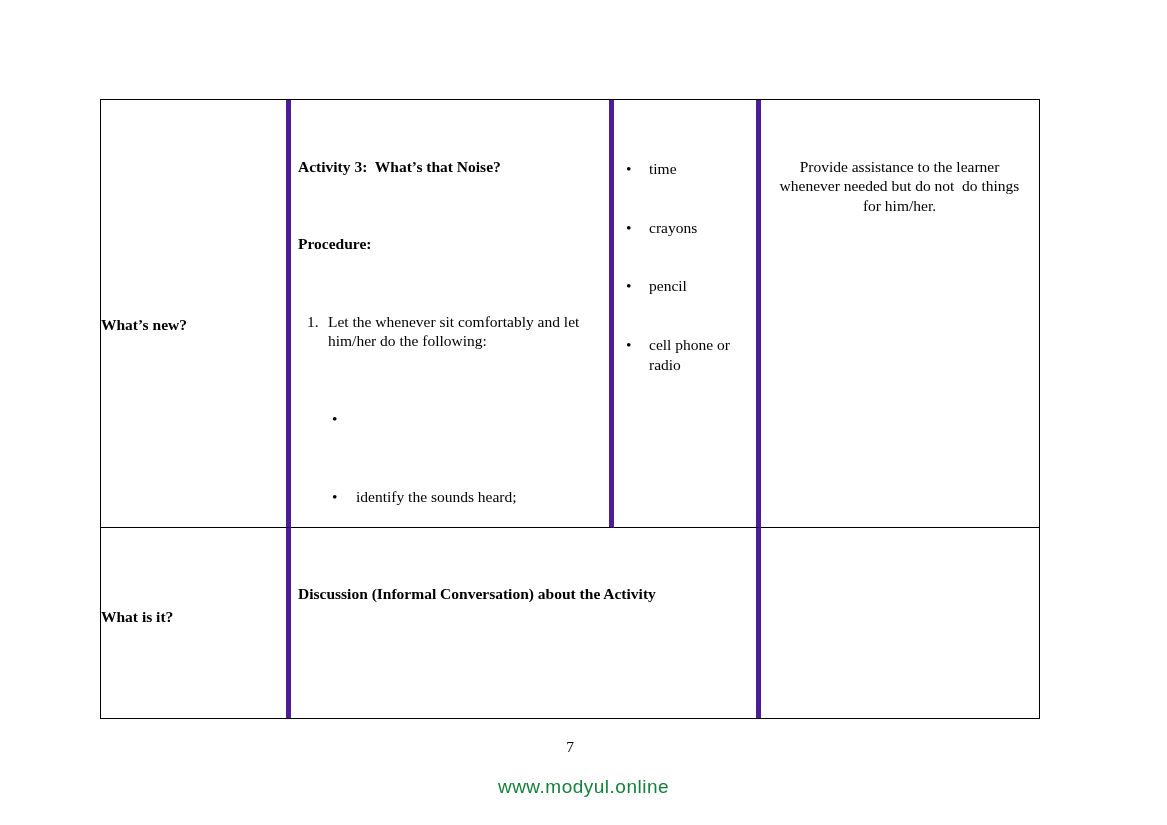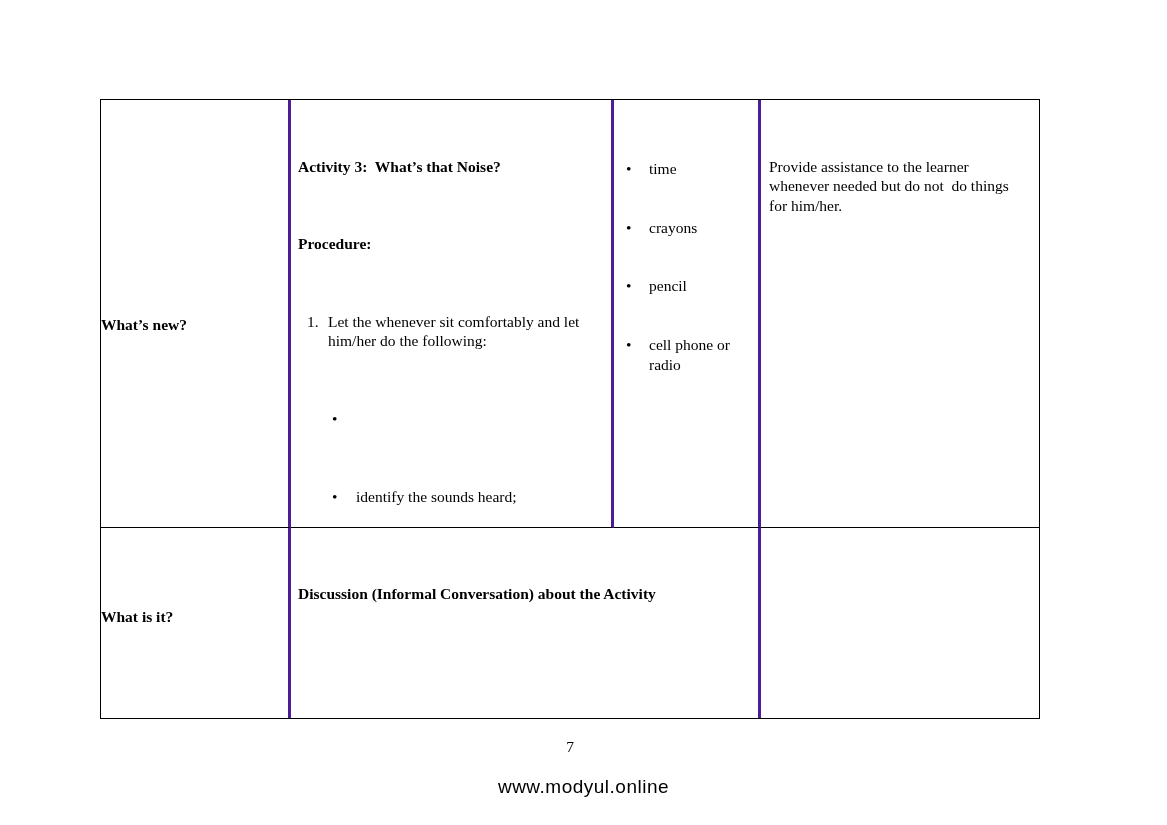--- a/index.html
+++ b/index.html
@@ -20,26 +20,26 @@
     left: 100px;
     top: 99px;
     width: 940px;
     height: 620px;
     border: 1px solid #000000;
     display: grid;
     grid-template-columns: 190px 323px 147px 1fr;
     grid-template-rows: 428px 1fr;
   }
   .cell {
-    border-right: 3px solid #4c1d95;
+    border-right: 5px solid #4c1d95;
     border-bottom: 1px solid #000000;
     overflow: hidden;
     white-space: pre-wrap;
   }
-  .cell.last-col { border-right: none; }
+  .cell.last-col { border-right: none; text-align: center; }
   .cell.last-row { border-bottom: none; }
   .c-r2-main { grid-column: 2 / 4; }
 
   .header-cell {
     display: flex;
     align-items: center;
     justify-content: flex-start;
     text-align: center;
     font-weight: bold;
   }
@@ -82,21 +82,21 @@
   }
   .watermark {
     position: absolute;
     left: 0;
     top: 777px;
     width: 1167px;
     text-align: center;
     font-family: "Liberation Sans", sans-serif;
     font-size: 19px;
     letter-spacing: 0.5px;
-    color: #000000;
+    color: #15803d;
   }
 </style>
 </head>
 <body>
 
 <div class="page">
 
   <div class="doc-table">
 
     <div class="cell header-cell r1">

